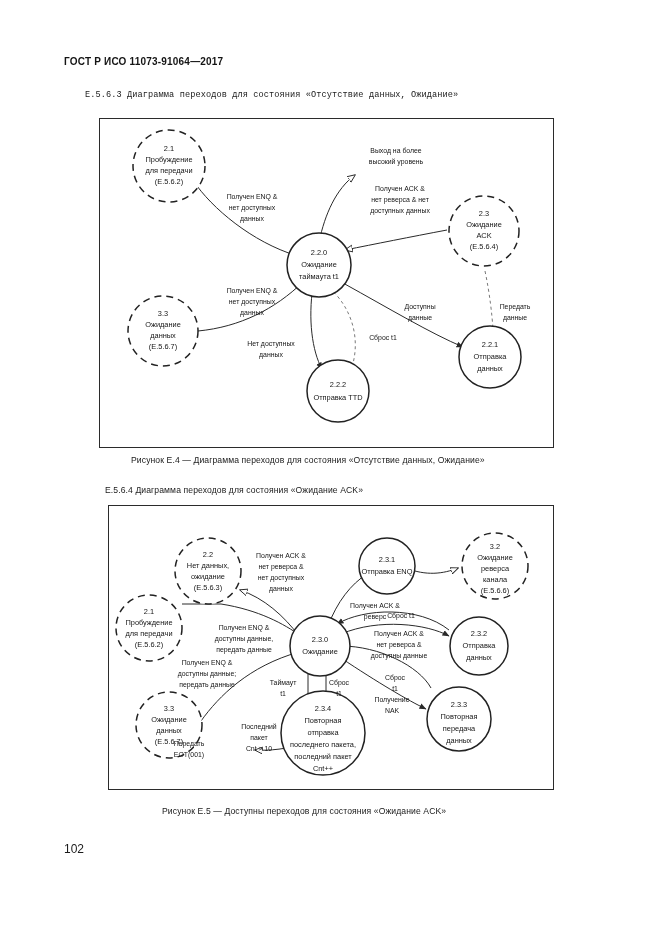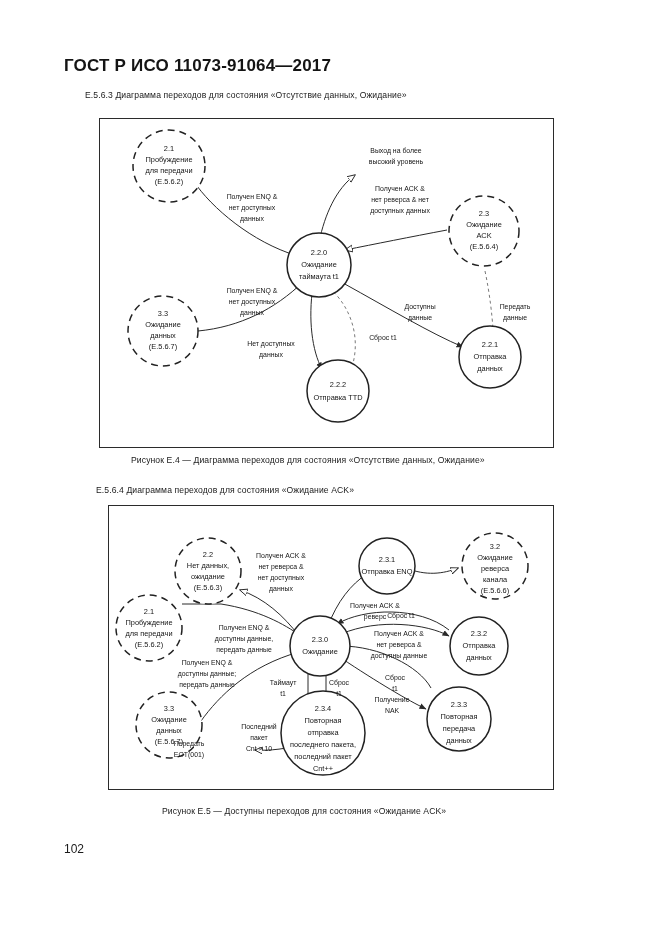--- a/index.html
+++ b/index.html
@@ -15,21 +15,21 @@
     width: 661px;
     height: 935px;
     background: #ffffff;
     overflow: hidden;
     box-sizing: border-box;
   }
   .doc-header {
     position: absolute;
     left: 64px;
     top: 56px;
-    font-size: 17px;
+    font-size: 10px;
     font-weight: bold;
     letter-spacing: 0.2px;
     color: #141414;
     white-space: nowrap;
   }
   .section-heading {
     position: absolute;
     font-size: 8.6px;
     color: #1a1a1a;
     white-space: nowrap;
@@ -109,21 +109,21 @@
     stroke-dasharray: 3 3;
   }
 </style>
 </head>
 <body>
 
 <div class="page">
 
   <div class="doc-header">ГОСТ Р ИСО 11073-91064—2017</div>
 
-  <div class="section-heading" style="left:85px; top:90px;">Е.5.6.3 Диаграмма переходов для состояния «Отсутствие данных, Ожидание»</div>
+  <div class="section-heading" style="left:85px; top:90px;font-family:Liberation Mono, monospace;">Е.5.6.3 Диаграмма переходов для состояния «Отсутствие данных, Ожидание»</div>
 
   <div class="fig-frame" style="left:99px; top:118px; width:455px; height:330px;">
     <svg class="diagram-svg" width="455" height="330" viewBox="0 0 455 330">
       <defs>
         <marker id="ao" markerWidth="9" markerHeight="9" refX="7.5" refY="4" orient="auto">
           <path d="M0,0.6 L8,4 L0,7.4 Z" fill="#ffffff" stroke="#2a2a2a" stroke-width="0.9"></path>
         </marker>
         <marker id="as" markerWidth="8" markerHeight="8" refX="6.5" refY="3.5" orient="auto">
           <path d="M0,0.6 L7,3.5 L0,6.4 Z" fill="#2a2a2a"></path>
         </marker>
@@ -200,21 +200,21 @@
 
       <text class="edge-label" x="283" y="219">Сброс t1</text>
 
       <text class="edge-label" x="171" y="225">Нет доступных</text>
       <text class="edge-label" x="171" y="236">данных</text>
     </svg>
   </div>
 
   <div class="fig-caption" style="left:131px; top:455px;">Рисунок Е.4 — Диаграмма переходов для состояния «Отсутствие данных, Ожидание»</div>
 
-  <div class="section-heading" style="left:86px; top:485px;padding-left:10px;">Е.5.6.4 Диаграмма переходов для состояния «Ожидание ACK»</div>
+  <div class="section-heading" style="left:95px; top:485px;padding-left:10px;">Е.5.6.4 Диаграмма переходов для состояния «Ожидание ACK»</div>
 
   <div class="fig-frame" style="left:108px; top:505px; width:446px; height:285px;">
     <svg class="diagram-svg" width="446" height="285" viewBox="0 0 446 285">
       <defs>
         <marker id="bo" markerWidth="9" markerHeight="9" refX="7.5" refY="4" orient="auto">
           <path d="M0,0.6 L8,4 L0,7.4 Z" fill="#ffffff" stroke="#2a2a2a" stroke-width="0.9"></path>
         </marker>
         <marker id="bs" markerWidth="8" markerHeight="8" refX="6.5" refY="3.5" orient="auto">
           <path d="M0,0.6 L7,3.5 L0,6.4 Z" fill="#2a2a2a"></path>
         </marker>

